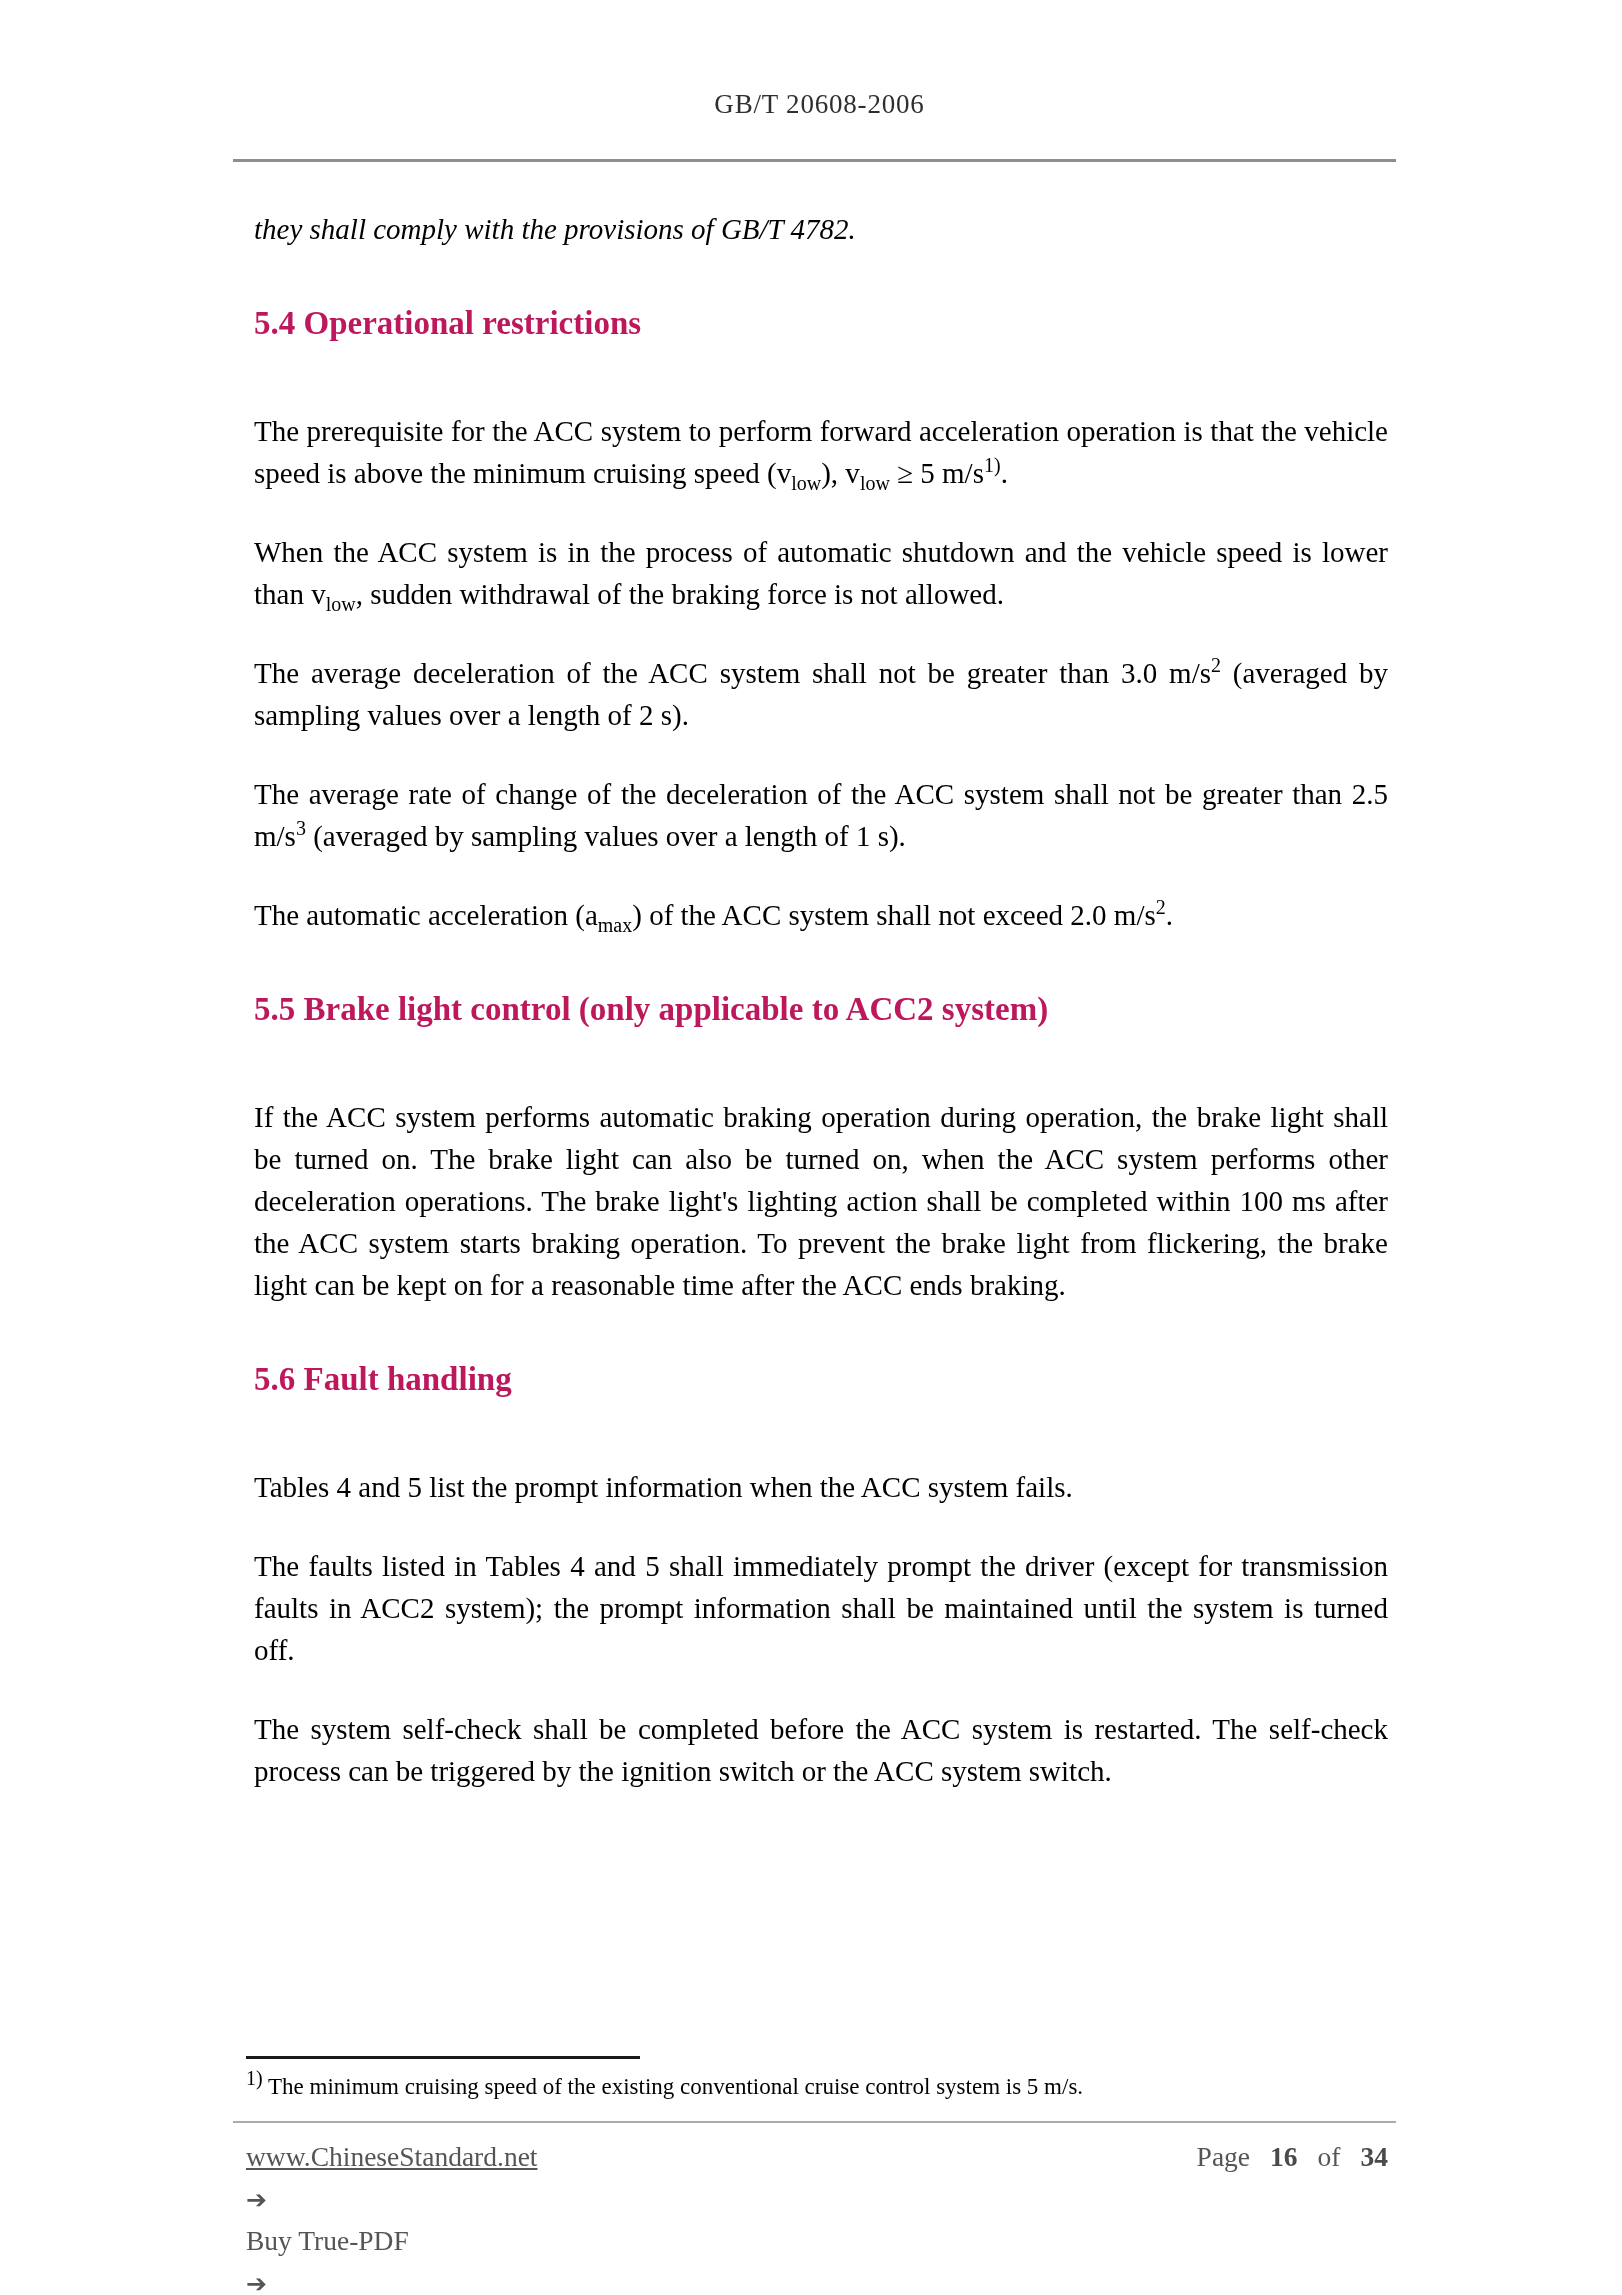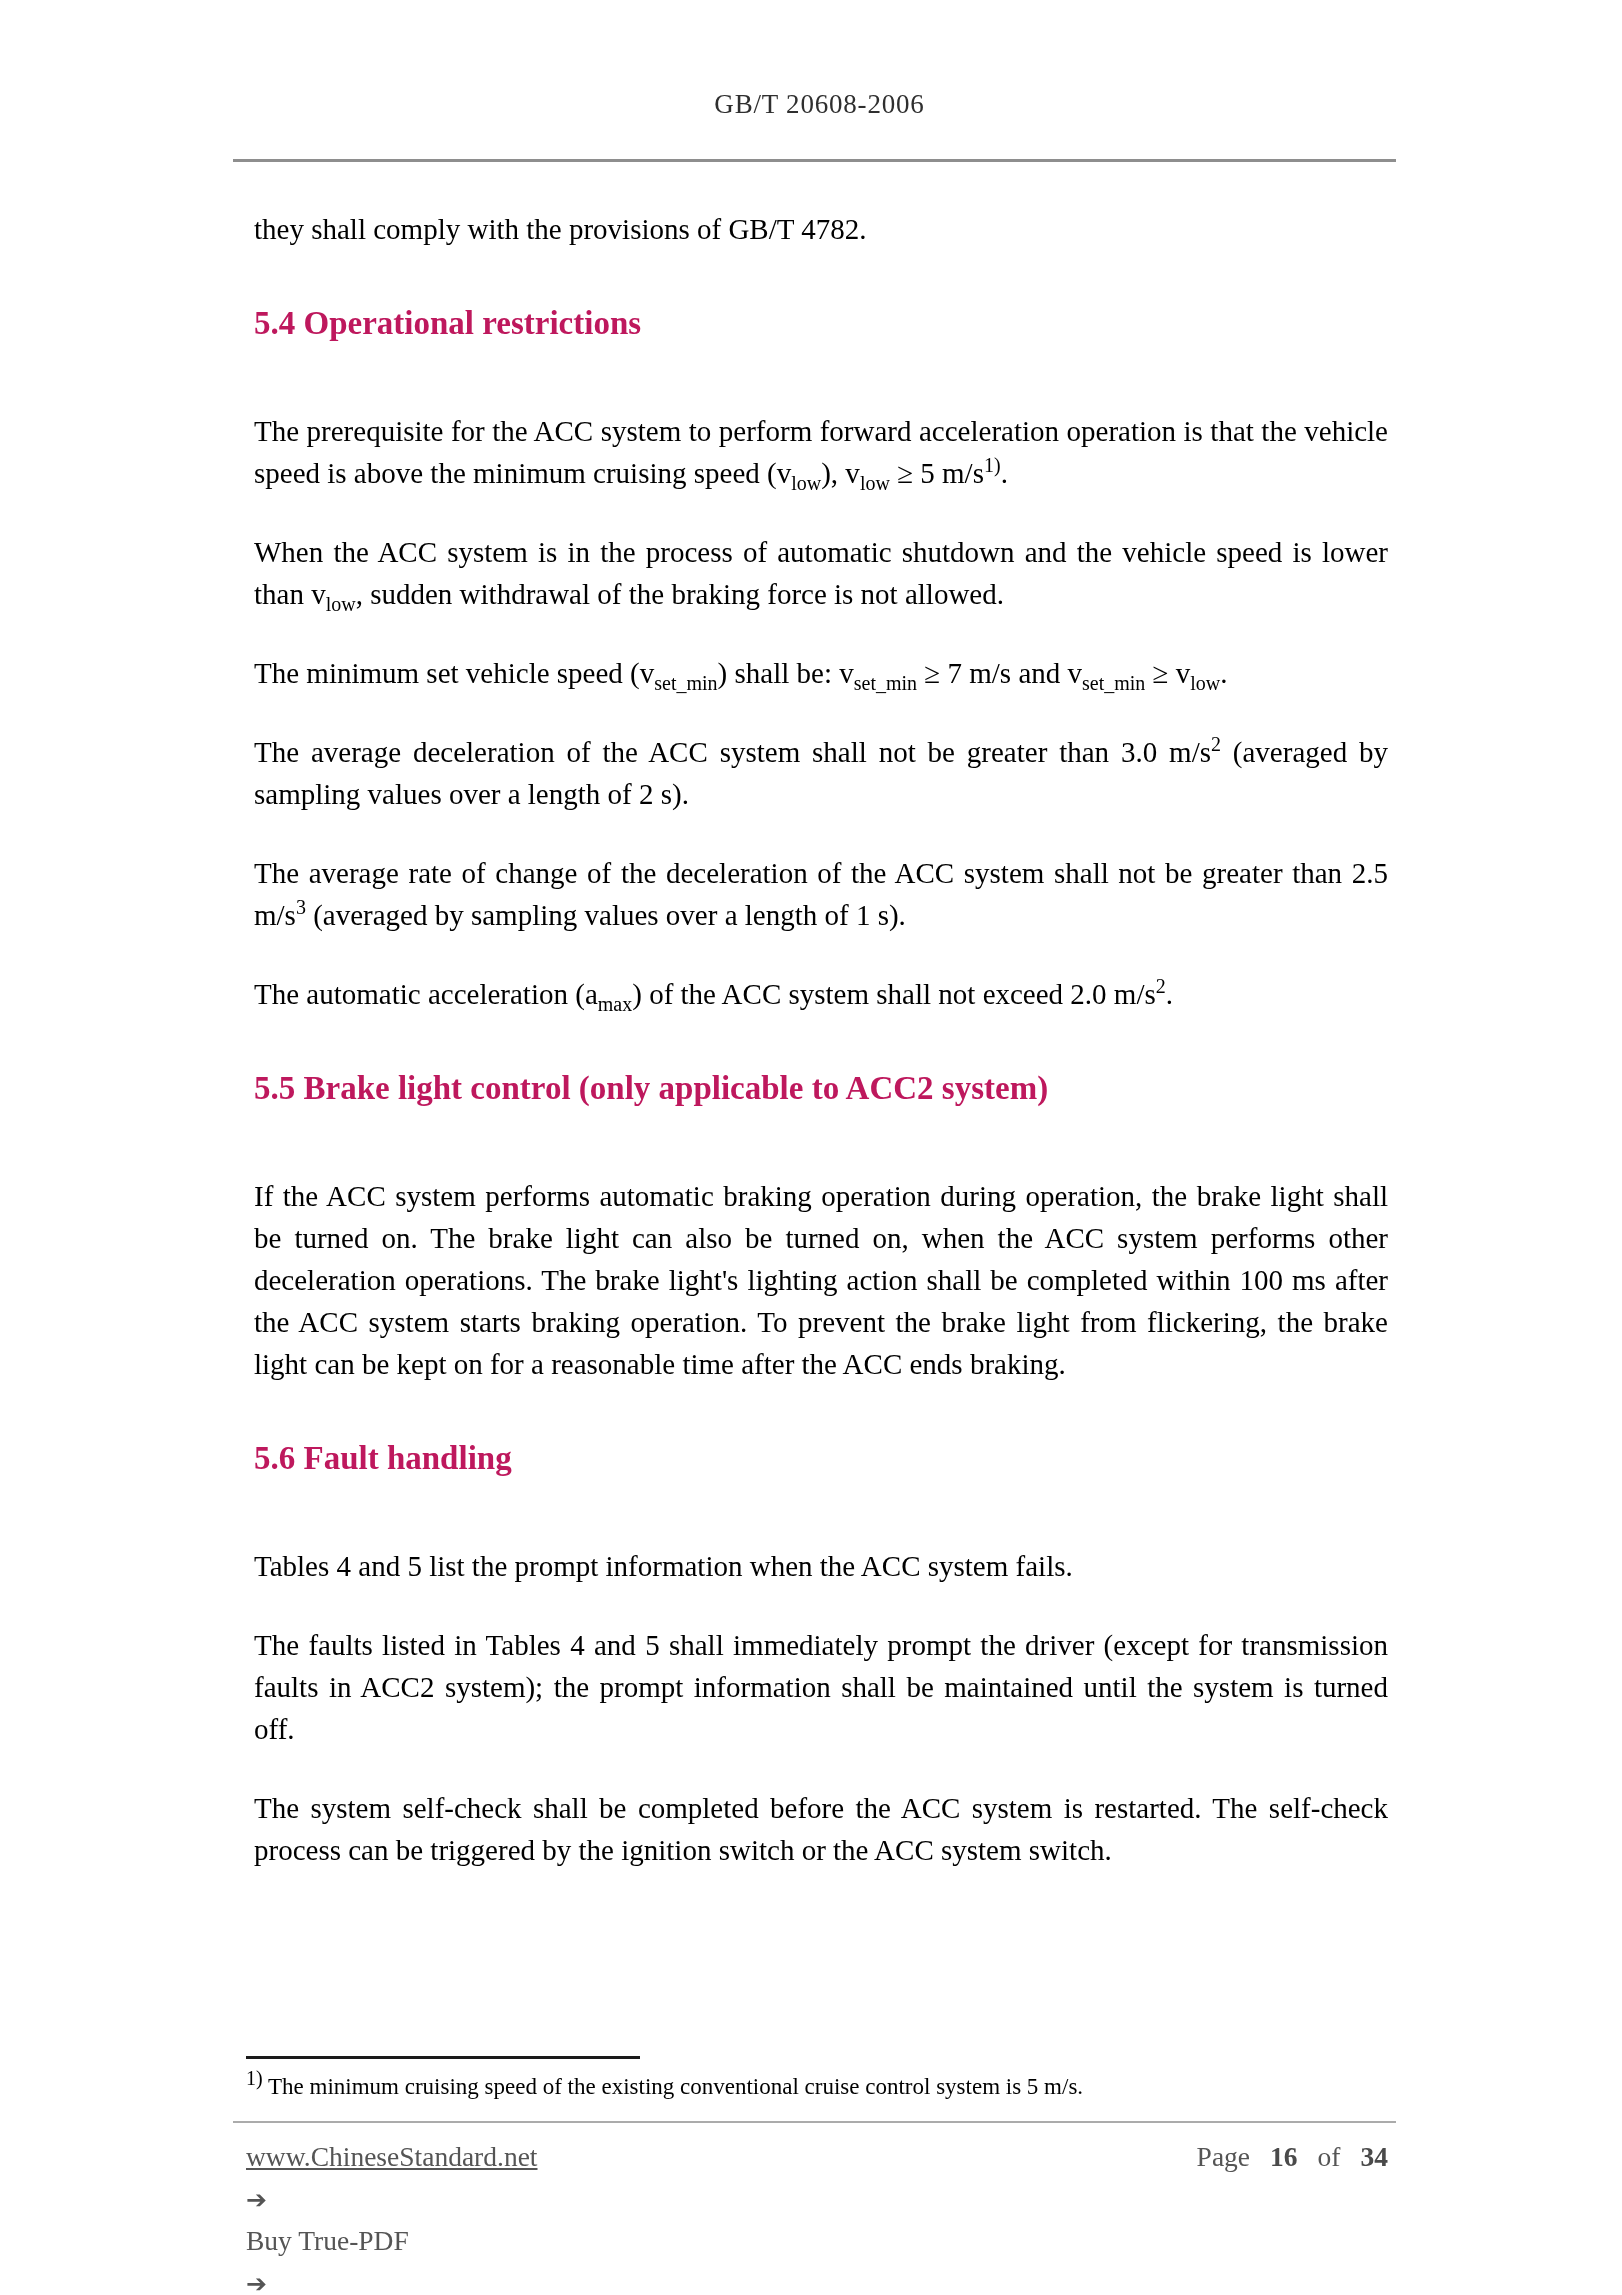--- a/index.html
+++ b/index.html
@@ -21,21 +21,21 @@
     color: #2f2f2f;
     letter-spacing: 0.8px;
   }
   .top-rule {
     position: absolute;
     top: 159px; left: 233px;
     width: 1163px; height: 2.5px;
     background: #8e8e8e;
   }
   .content { padding: 88px 243px 0 246px; }
-  .content > :first-child { margin-top: 0; }
+  .content > :first-child { margin-top: 0; font-style: italic; }
   p.body {
     font-size: 29px;
     line-height: 42px;
     text-align: justify;
     margin: 37px 0 0 0;
   }
   h2.section-heading {
     font-size: 33px;
     line-height: 40px;
     font-weight: bold;
@@ -89,21 +89,20 @@
   </div>
 
   <div class="top-rule"></div>
 
   <main class="content">
     <p class="body">they shall comply with the provisions of GB/T 4782.</p>
 
     <h2 class="section-heading">5.4 Operational restrictions</h2>
     <p class="body">The prerequisite for the ACC system to perform forward acceleration operation is that the vehicle speed is above the minimum cruising speed (v<sub>low</sub>), v<sub>low</sub> ≥ 5 m/s<sup>1)</sup>.</p>
     <p class="body">When the ACC system is in the process of automatic shutdown and the vehicle speed is lower than v<sub>low</sub>, sudden withdrawal of the braking force is not allowed.</p>
-    <p class="body">The minimum set vehicle speed (v<sub>set_min</sub>) shall be: v<sub>set_min</sub> ≥ 7 m/s and v<sub>set_min</sub> ≥ v<sub>low</sub>.</p>
     <p class="body">The average deceleration of the ACC system shall not be greater than 3.0 m/s<sup>2</sup> (averaged by sampling values over a length of 2 s).</p>
     <p class="body">The average rate of change of the deceleration of the ACC system shall not be greater than 2.5 m/s<sup>3</sup> (averaged by sampling values over a length of 1 s).</p>
     <p class="body">The automatic acceleration (a<sub>max</sub>) of the ACC system shall not exceed 2.0 m/s<sup>2</sup>.</p>
 
     <h2 class="section-heading">5.5 Brake light control (only applicable to ACC2 system)</h2>
     <p class="body">If the ACC system performs automatic braking operation during operation, the brake light shall be turned on. The brake light can also be turned on, when the ACC system performs other deceleration operations. The brake light's lighting action shall be completed within 100 ms after the ACC system starts braking operation. To prevent the brake light from flickering, the brake light can be kept on for a reasonable time after the ACC ends braking.</p>
 
     <h2 class="section-heading">5.6 Fault handling</h2>
     <p class="body">Tables 4 and 5 list the prompt information when the ACC system fails.</p>
     <p class="body">The faults listed in Tables 4 and 5 shall immediately prompt the driver (except for transmission faults in ACC2 system); the prompt information shall be maintained until the system is turned off.</p>

